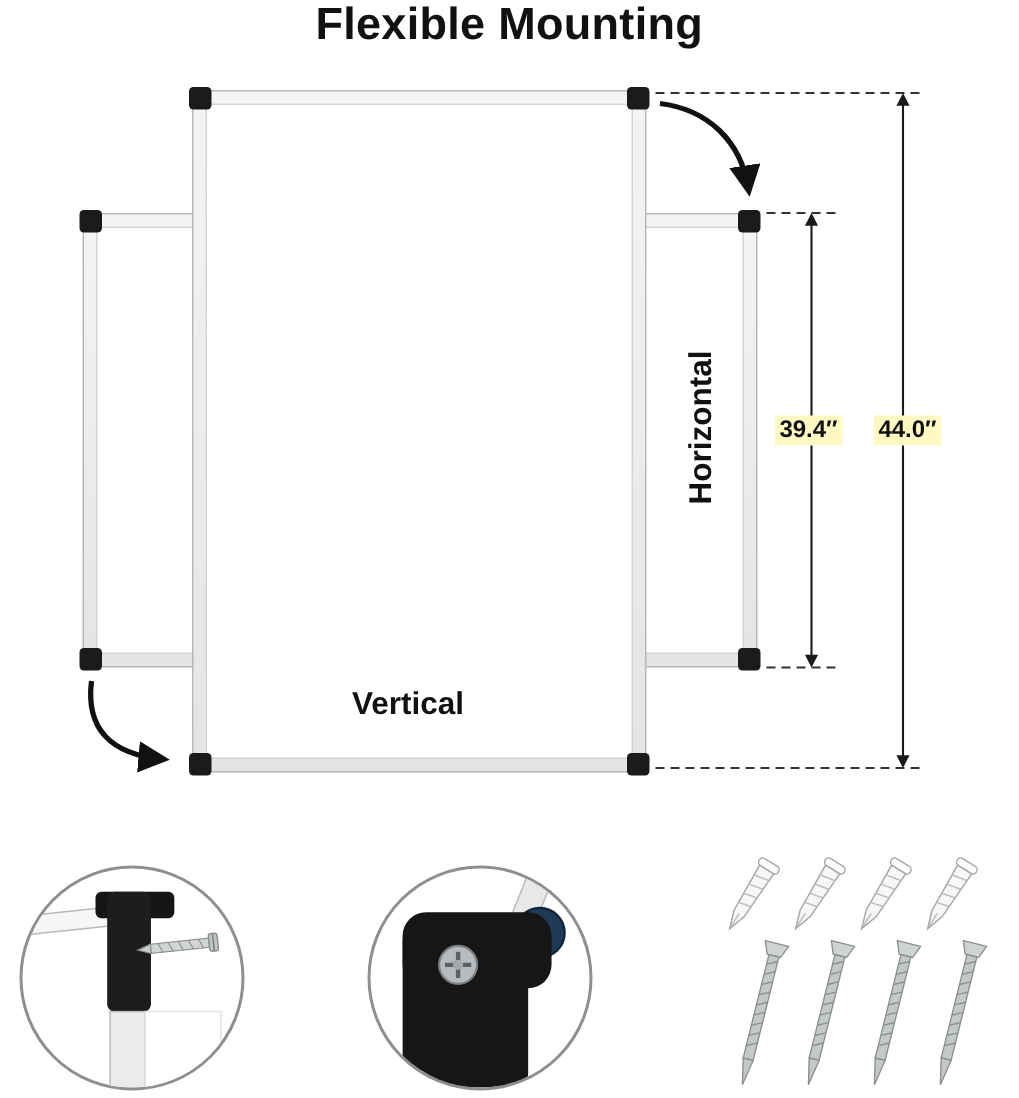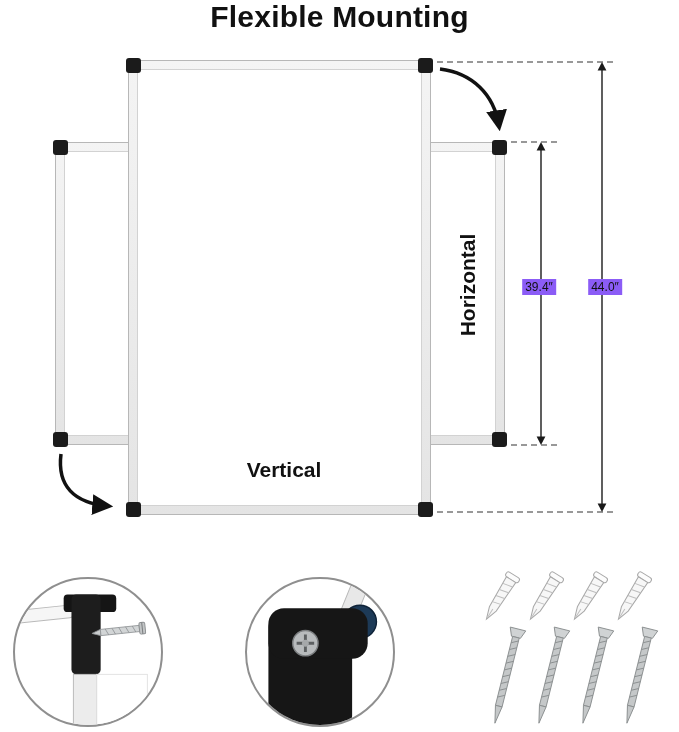--- a/index.html
+++ b/index.html
@@ -17,32 +17,32 @@
   }
   .board-h { left:55px; top:142px; width:450px; height:303px; z-index:1; }
   .board-v { left:128px; top:60px; width:303px; height:455px; z-index:3; }
   .surface { position:absolute; inset:8px; background:#fff; border:1px solid #d2d2d2; }
   .cap {
     position:absolute; width:15px; height:15px; background:#1b1b1b; border-radius:3px;
   }
   .cap.tl { left:-3px; top:-3px; } .cap.tr { right:-3px; top:-3px; }
   .cap.bl { left:-3px; bottom:-3px; } .cap.br { right:-3px; bottom:-3px; }
   .label-vertical {
-    position:absolute; left:284px; top:470px; transform:translate(-50%,-50%);
+    position:absolute; left:272px; top:470px; transform:translate(-50%,-50%);
     font-size:21px; font-weight:700; color:#111; z-index:5; white-space:nowrap;text-align:right;
   }
   .label-horizontal {
     position:absolute; left:468px; top:285px;
     transform:translate(-50%,-50%) rotate(-90deg);
     font-size:21px; font-weight:700; color:#111; z-index:2; white-space:nowrap;
   }
   .overlay { position:absolute; left:0; top:0; width:679px; height:732px; z-index:4; pointer-events:none; }
   .dim-label {
-    position:absolute; transform:translate(-50%,-50%); background:#8b5cf6;
-    padding:1px 3px; font-size:12px; font-weight:400; color:#111; z-index:5; white-space:nowrap;
+    position:absolute; transform:translate(-50%,-50%); background:#fef9c3;
+    padding:1px 3px; font-size:16px; font-weight:700; color:#111; z-index:5; white-space:nowrap;
   }
   .dim-label.inner { left:539px; top:287px; }
   .dim-label.outer { left:605px; top:287px; }
   .detail-circle {
     position:absolute; width:150px; height:150px; border-radius:50%;
     border:2px solid #8f8f8f; background:#fff; overflow:hidden; box-sizing:border-box; z-index:2;
   }
   .detail-left { left:13px; top:577px; }
   .detail-middle { left:245px; top:577px; }
   .hardware { position:absolute; left:470px; top:565px; width:209px; height:167px; z-index:2; }

